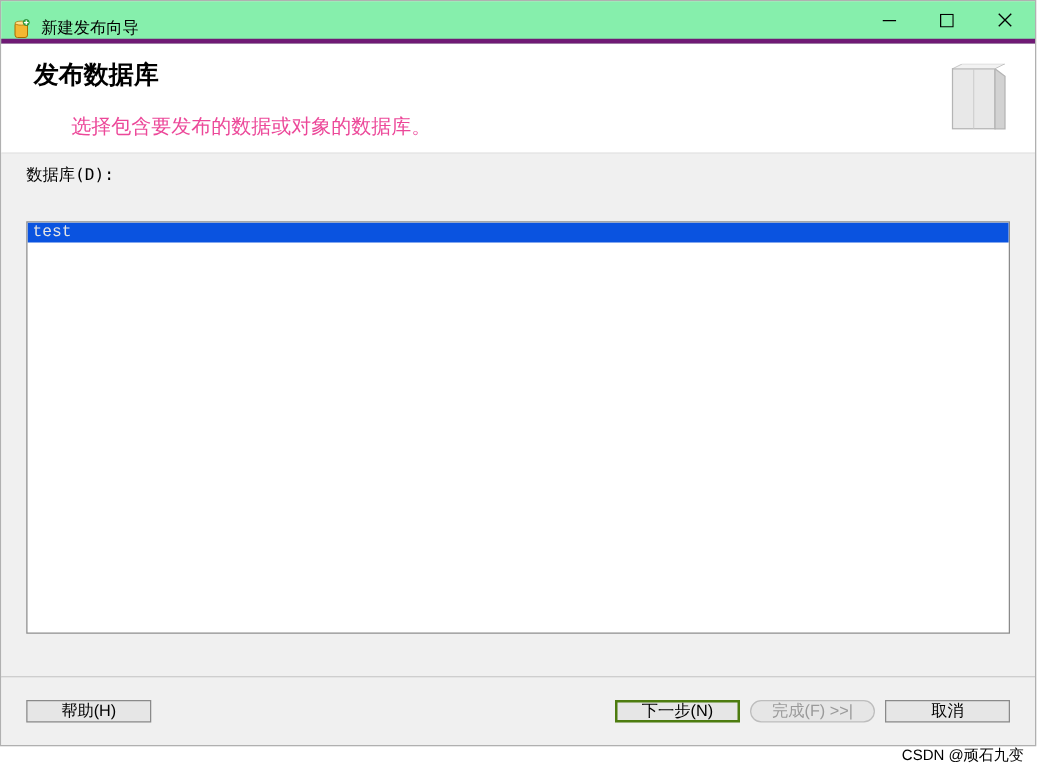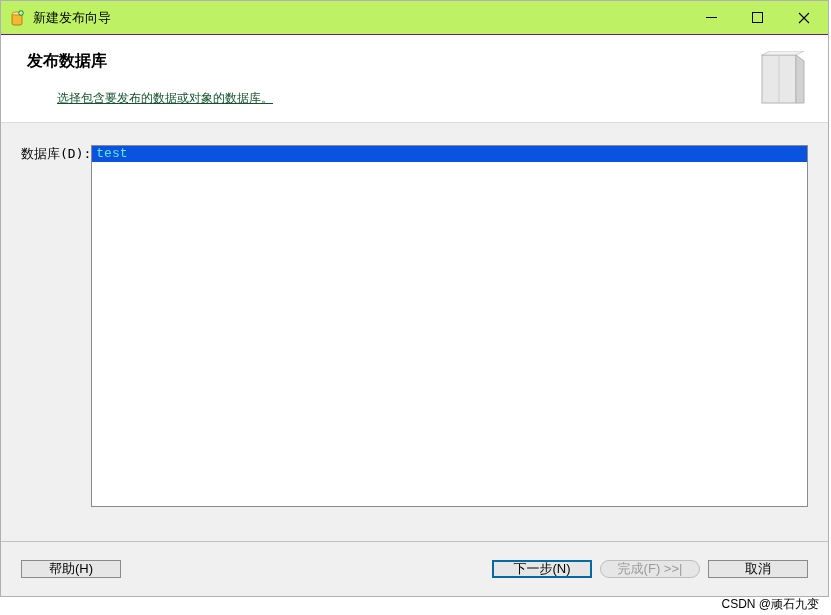--- a/index.html
+++ b/index.html
@@ -15,25 +15,25 @@
     .window {
       border: 1px solid #b0b0b0;
       width: 829px;
       height: 597px;
       background: #f0f0f0;
       display: flex;
       flex-direction: column;
     }
     .titlebar {
       height: 34px;
-      background: #bef264;
-      display: flex;
-      align-items: center;
+      background: #86efac;
+      display: flex;
+      align-items: flex-end;
       padding-left: 8px;
-      border-bottom: 1px solid #701a75;
+      border-bottom: 4px solid #701a75;
     }
     .titlebar .app-icon {
       width: 16px;
       height: 16px;
       margin-right: 8px;
       display: inline-flex;
       align-items: center;
       justify-content: center;
     }
     .titlebar .title-text {
@@ -60,44 +60,43 @@
     .header-panel {
       background: #ffffff;
       padding: 14px 18px 14px 26px;
       display: flex;
       align-items: center;
       border-bottom: 1px solid #dcdcdc;
       height: 88px;
     }
     .header-text { flex: 1; }
     .header-text h1 {
+      font-size: 20px;
+      font-weight: bold;
+      color: #000;
+      margin-bottom: 18px;
+    }
+    .header-text .subtitle {
       font-size: 16px;
-      font-weight: bold;
-      color: #000;
-      margin-bottom: 18px;
-    }
-    .header-text .subtitle {
-      font-size: 12px;
-      color: #14532d;
+      color: #ec4899;
       padding-left: 30px;
-      text-decoration: underline;
     }
     .header-graphic {
       width: 56px;
       height: 56px;
       display: flex;
       align-items: center;
       justify-content: center;
     }
 
     .content {
       flex: 1;
-      padding: 22px 20px 10px 20px;
-      display: flex;
-      flex-direction: row;
+      padding: 8px 20px 10px 20px;
+      display: flex;
+      flex-direction: column;
       background: #f0f0f0;
       justify-content: center;
     }
     .list-label {
       font-size: 13px;
       color: #000;
       margin-bottom: 28px;
       font-family: "SimSun", monospace;
     }
     .listbox {
@@ -110,21 +109,21 @@
       margin-bottom: 24px;
     }
     .list-item {
       padding: 0 4px;
       line-height: 16px;
       color: #000;
       white-space: pre;
     }
     .list-item.selected {
       background: #0a53e0;
-      color: #5eead4;
+      color: #e5e5e5;
     }
 
     .separator {
       height: 1px;
       background: #c2c2c2;
       margin: 0;
     }
 
     .button-row {
       height: 54px;
@@ -142,21 +141,21 @@
       background: #e6e6e6;
       font-family: "SimSun", sans-serif;
       font-size: 13px;
       display: inline-flex;
       align-items: center;
       justify-content: center;
       padding: 0 10px;
       color: #000;
     }
     .btn.default {
-      border: 2px solid #0369a1;
+      border: 2px solid #4d7c0f;
     }
     .btn.disabled {
       color: #9a9a9a;
       border-color: #bdbdbd;
       border-radius: 13px;
     }
     .watermark {
       position: absolute;
       right: 12px;
       bottom: 2px;

